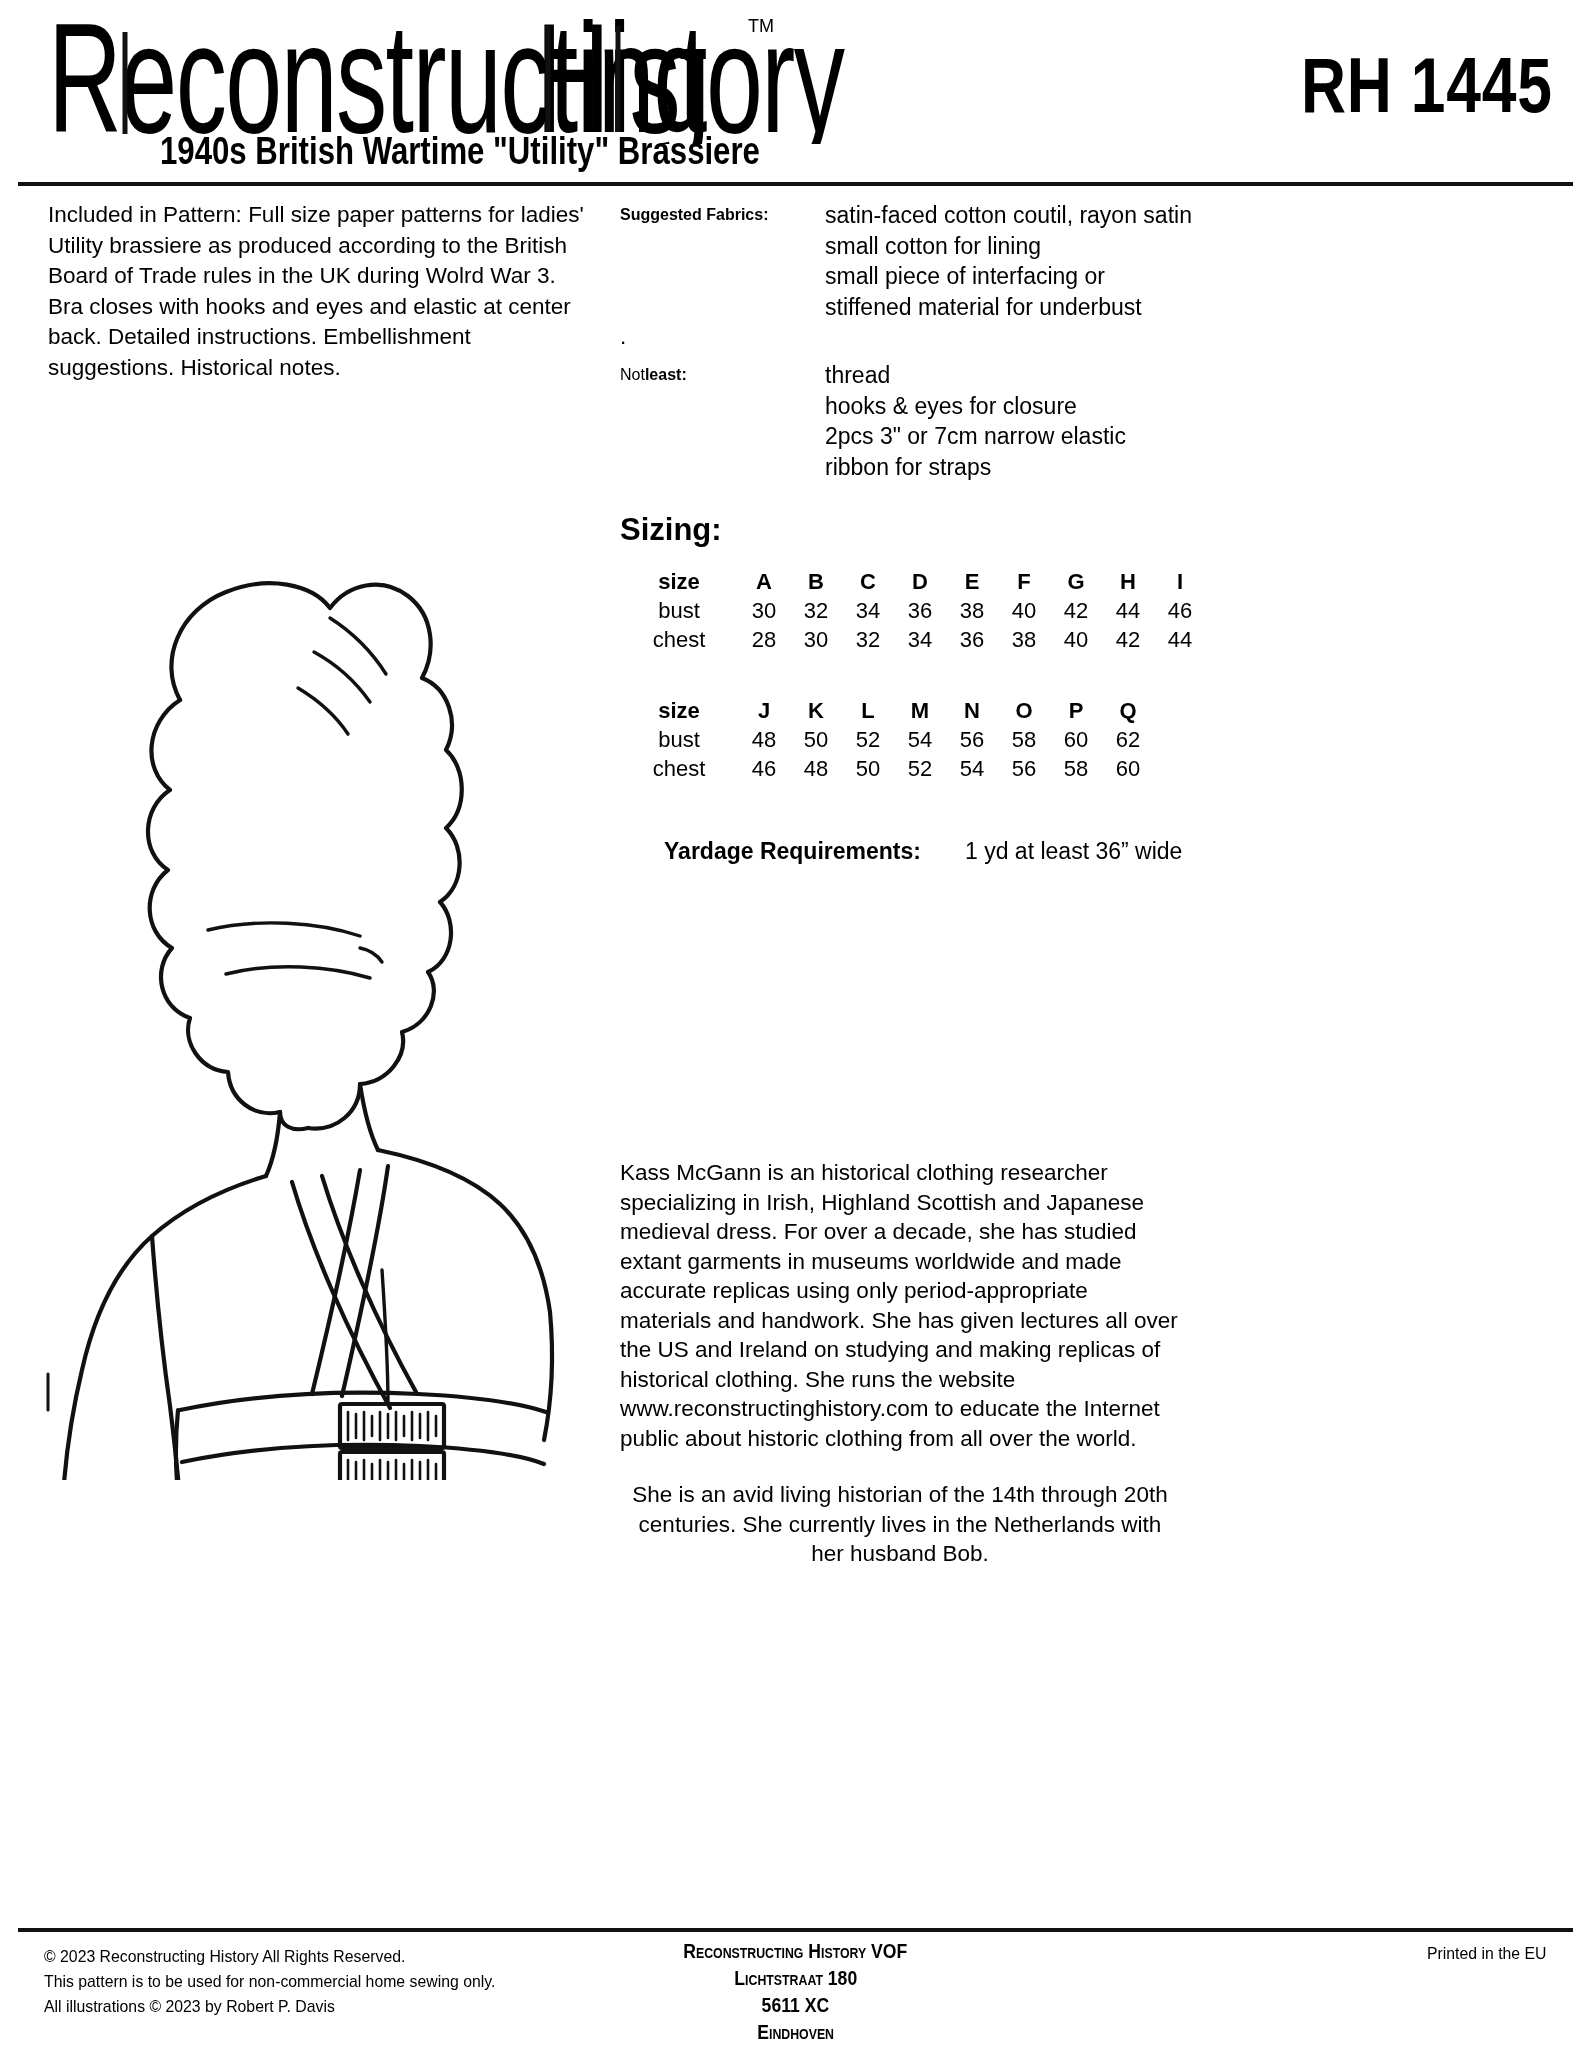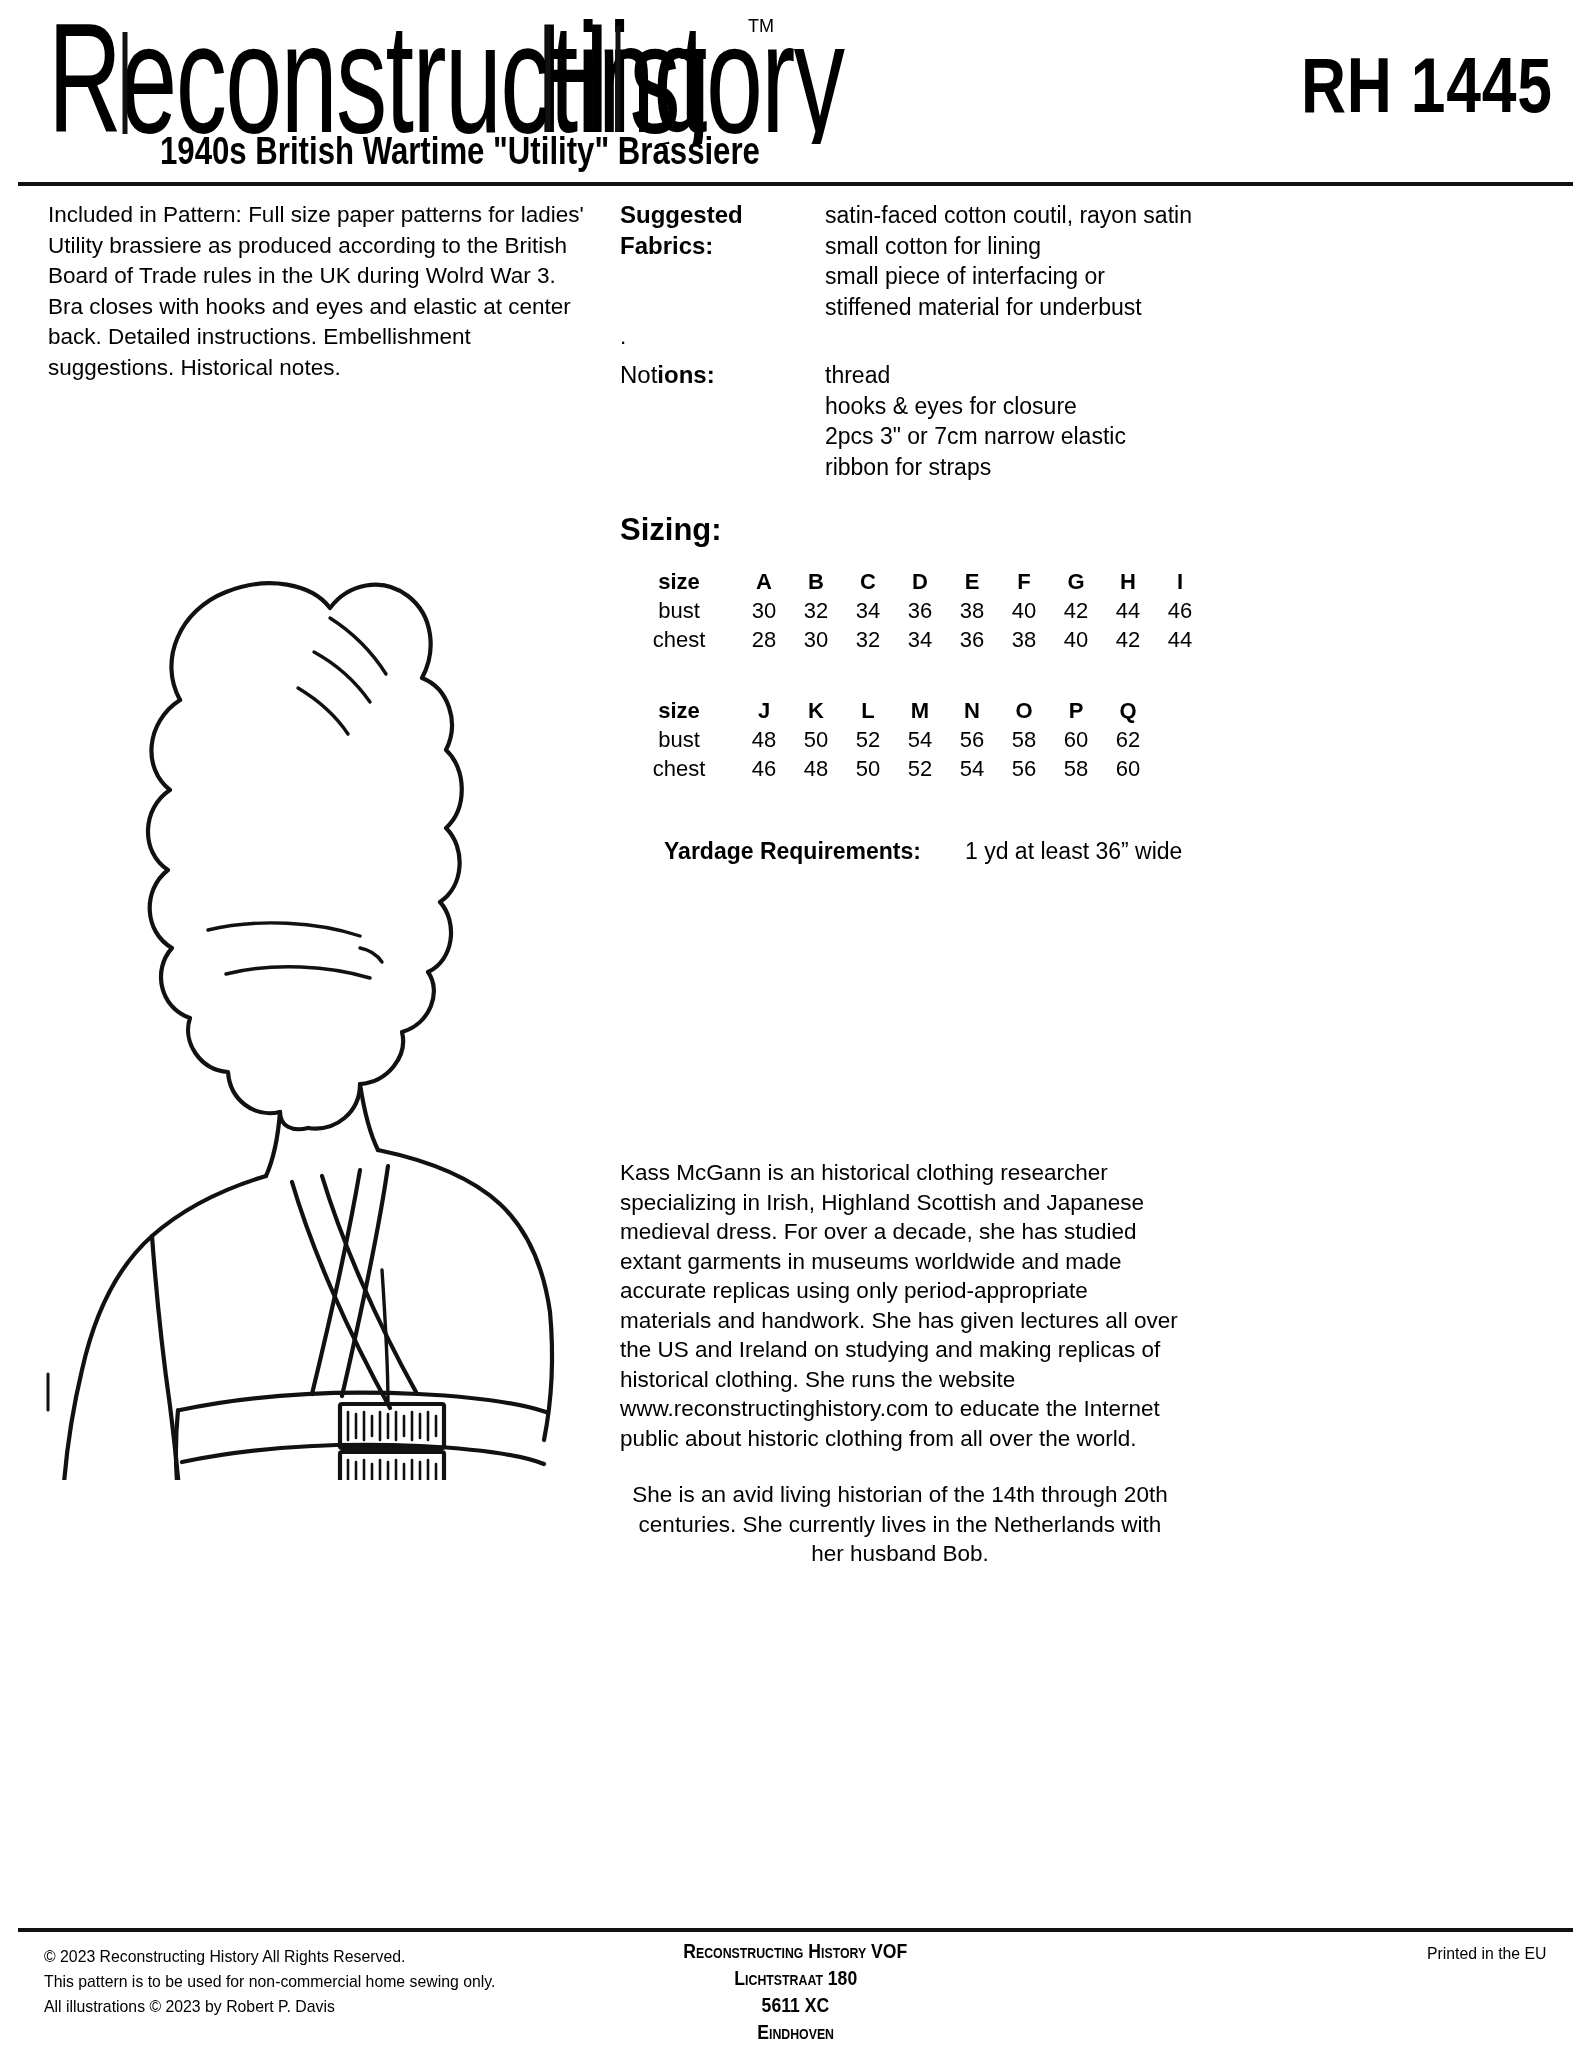--- a/index.html
+++ b/index.html
@@ -36,21 +36,21 @@
   
   .included{
     position:absolute;left:48px;top:200px;width:540px;
     font-size:22.5px;line-height:30.5px;
   }
 
   
   .right-col{position:absolute;left:620px;top:200px;width:940px;}
   .spec-row{display:flex;align-items:flex-start;margin-bottom:0;}
   .spec-label{
-    width:205px;flex:0 0 205px;font-size:24px;font-weight:700;
+    width:205px;flex:0 0 205px;font-size:16px;font-weight:700;
     line-height:30.5px;
   }
   .spec-label .thin{font-weight:400;}
   .spec-values{font-size:23px;line-height:30.5px;}
   .spec-values div{white-space:nowrap;}
   .stray-dot{font-size:22.5px;line-height:30.5px;height:30px;}
 
   .sizing-title{
     font-size:31px;font-weight:700;margin-top:30px;
   }
@@ -138,21 +138,21 @@
         <div>satin-faced cotton coutil, rayon satin</div>
         <div>small cotton for lining</div>
         <div>small piece of interfacing or</div>
         <div>stiffened material for underbust</div>
       </div>
     </div>
 
     <div class="stray-dot">.</div>
 
     <div class="spec-row" style="margin-top:8px;">
-      <div class="spec-label"><span class="thin">Not</span><span>ions:</span></div>
+      <div class="spec-label"><span class="thin">Not</span><span>least:</span></div>
       <div class="spec-values">
         <div>thread</div>
         <div>hooks &amp; eyes for closure</div>
         <div>2pcs 3" or 7cm narrow elastic</div>
         <div>ribbon for straps</div>
       </div>
     </div>
 
     <div class="sizing-title">Sizing:</div>
 

